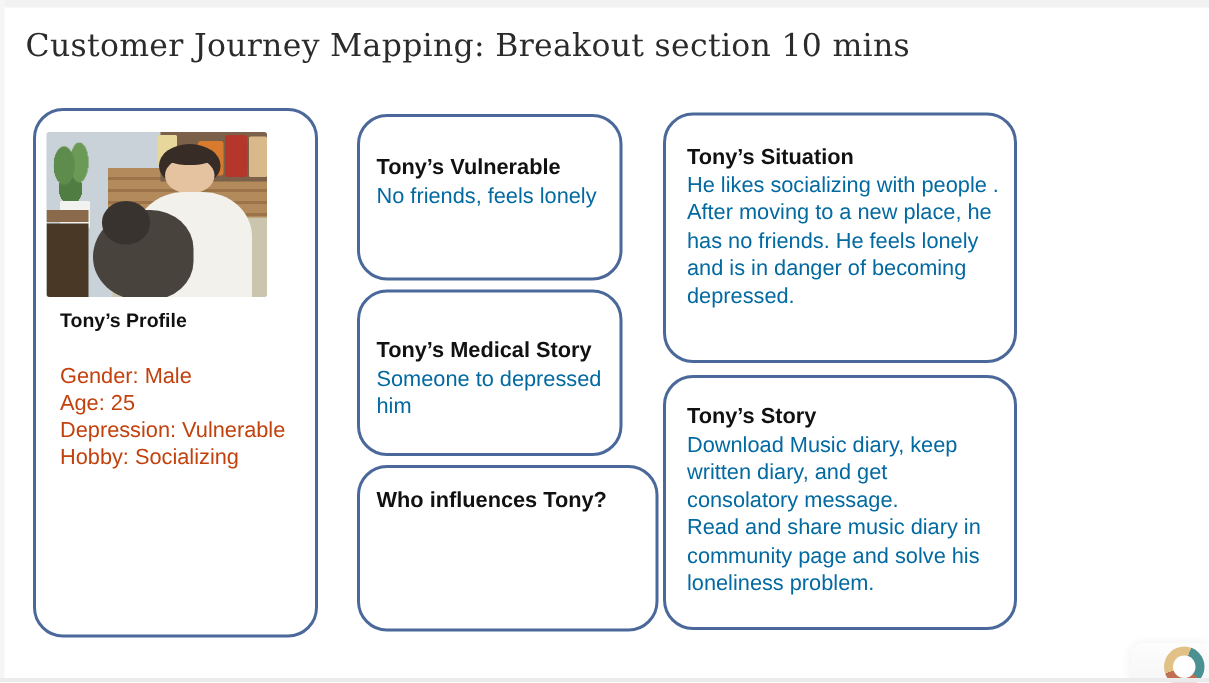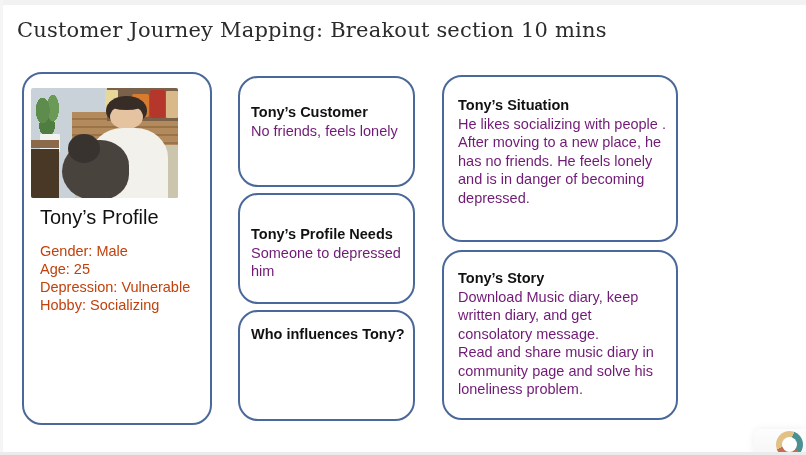--- a/index.html
+++ b/index.html
@@ -19,21 +19,21 @@
 
   .card{
     position:absolute;background:#fff;
     border:2px solid var(--box-border,#4a6899);
     border-radius:20px;box-sizing:border-box;
   }
   .card-heading{
     font-weight:bold;font-size:14.5px;line-height:18.5px;white-space:nowrap;color:#111;
   }
   .card-body{
-    font-size:14.5px;line-height:18.5px;white-space:pre;color:#701a75;
+    font-size:14.5px;line-height:18.5px;white-space:pre;color:#0369a1;
   }
 
   
   .profile-card{left:22px;top:72px;width:190px;height:353px;}
   .photo{
     position:absolute;left:7px;top:14px;width:147px;height:110px;overflow:hidden;
     border-radius:2px;background:#c9d2d8;
   }
   .photo div{position:absolute;}
   .ph-wood{left:28%;top:22%;width:72%;height:40%;
@@ -52,27 +52,27 @@
   .ph-pot{left:6%;top:42%;width:14%;height:16%;background:#f2f2f0;border-radius:1px;}
   .ph-table{left:0;top:47%;width:19%;height:8%;background:#8a6a4a;}
   .ph-furn{left:0;top:55%;width:19%;height:45%;background:#4a3827;}
   .ph-hair{left:51%;top:7%;width:28%;height:26%;background:#372c26;border-radius:50% 50% 46% 46%;}
   .ph-face{left:54%;top:15%;width:22%;height:22%;background:#e6c3a0;border-radius:50%;}
   .ph-fringe{left:53%;top:10%;width:24%;height:10%;background:#372c26;border-radius:50% 50% 60% 60%;}
   .ph-shirt{left:40%;top:36%;width:53%;height:64%;background:#f3f1ec;border-radius:42% 42% 0 0;}
   .ph-dog{left:21%;top:47%;width:46%;height:55%;background:#49433e;border-radius:55% 45% 45% 50%;}
   .ph-dog2{left:25%;top:42%;width:22%;height:26%;background:#38332f;border-radius:50%;}
 
-  .profile-heading{position:absolute;left:16px;top:132px;font-weight:normal;font-size:20px;color:#111;white-space:nowrap;}
+  .profile-heading{position:absolute;left:16px;top:132px;font-weight:bold;font-size:13px;color:#111;white-space:nowrap;}
   .profile-details{position:absolute;left:16px;top:168px;font-size:14.5px;line-height:18px;white-space:pre;color:#c2410c;}
 
   
   .obstacles-card{left:238px;top:76px;width:177px;height:111px;padding:25px 11px 0 11px;}
   .medical-card{left:238px;top:193px;width:177px;height:111px;padding:30px 11px 0 11px;}
-  .influences-card{left:238px;top:310px;width:177px;height:111px;padding:13px 11px 0 11px;}
+  .influences-card{left:238px;top:310px;width:201px;height:111px;padding:13px 11px 0 11px;}
 
   
   .situation-card{left:442px;top:75px;width:236px;height:167px;padding:19px 13px 0 14px;}
   .story-card{left:442px;top:250px;width:236px;height:170px;padding:17px 13px 0 14px;}
 
   
   .watermark-backdrop{
     position:absolute;right:0;bottom:0;width:52px;height:26px;border-radius:8px 0 0 0;
     background:linear-gradient(180deg,#fdfdfd,#f6f6f6);box-shadow:0 0 8px rgba(0,0,0,.07);
   }
@@ -119,26 +119,26 @@
       <div class="ph-dog2"></div>
     </div>
     <div class="profile-heading">Tony’s Profile</div>
     <div class="profile-details">Gender: Male
 Age: 25
 Depression: Vulnerable
 Hobby: Socializing</div>
   </div>
 
   <div class="card obstacles-card">
-    <div class="card-heading">Tony’s Customer</div>
+    <div class="card-heading">Tony’s Vulnerable</div>
     <div class="card-body">No friends, feels lonely</div>
   </div>
 
   <div class="card medical-card">
-    <div class="card-heading">Tony’s Profile Needs</div>
+    <div class="card-heading">Tony’s Medical Story</div>
     <div class="card-body">Someone to depressed
 him</div>
   </div>
 
   <div class="card influences-card">
     <div class="card-heading">Who influences Tony?</div>
   </div>
 
   <div class="card story-card">
     <div class="card-heading">Tony’s Story</div>

